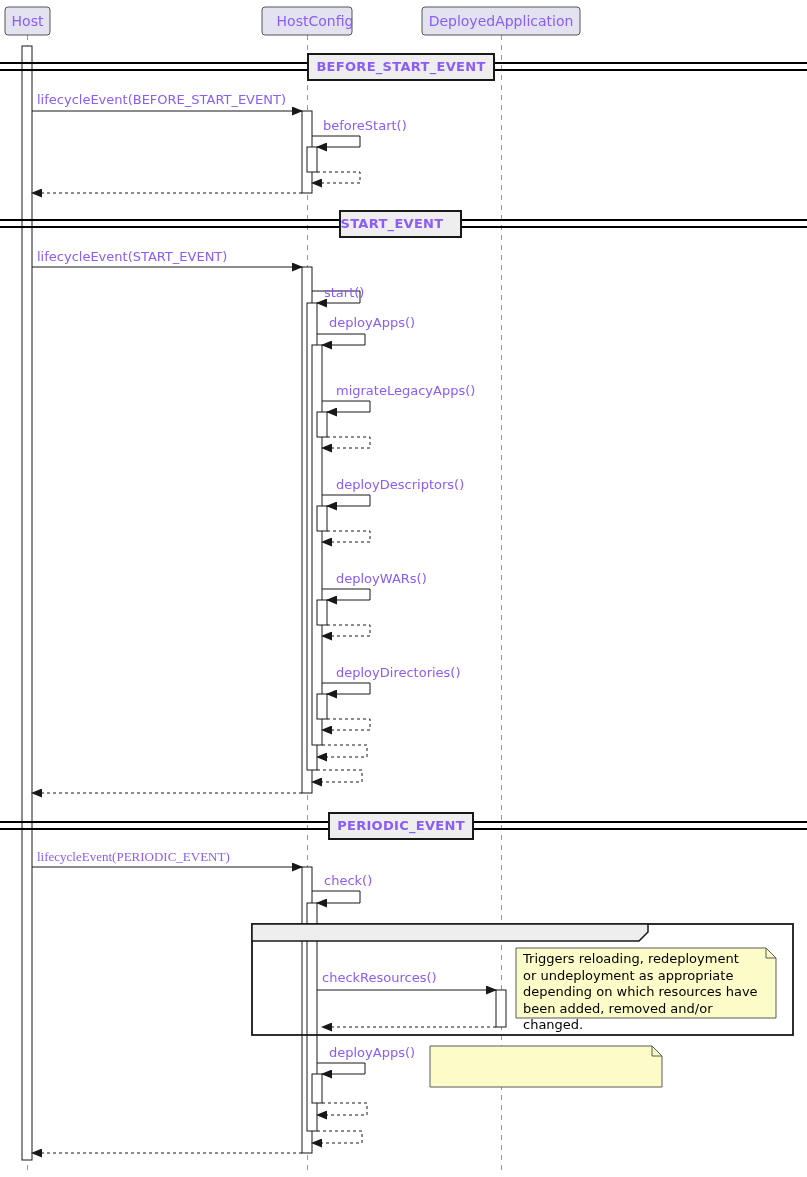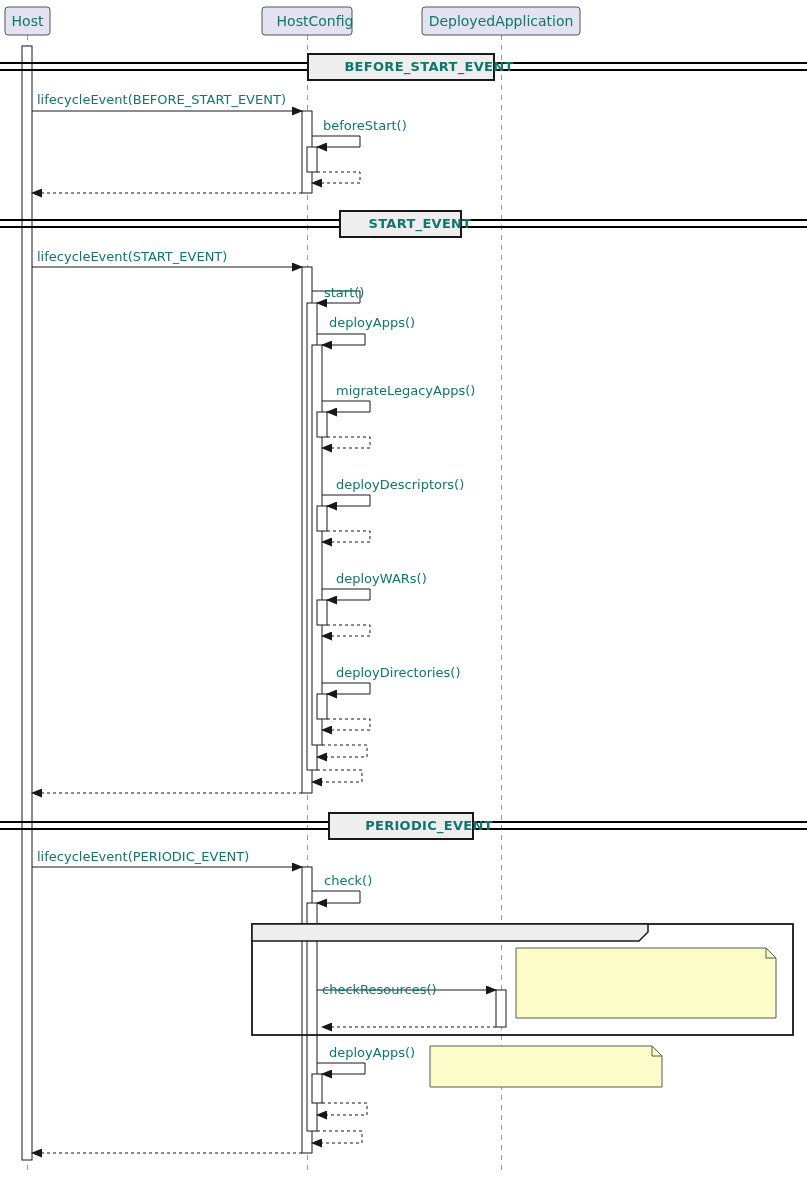--- a/index.html
+++ b/index.html
@@ -2,23 +2,23 @@
 <html><head>
 <meta charset="utf-8">
 <style>
   html,body { margin:0; padding:0; background:#fff; }
   .stage {
     position:relative; width:807px; height:1177px; background:#ffffff;
     font-family:"DejaVu Sans", "Liberation Sans", sans-serif; color:#000;
     overflow:hidden;
   }
   .stage svg { position:absolute; left:0; top:0; }
-  .lbl { position:absolute; font-size:13px; color:#0f766e; white-space:nowrap; line-height:14px; }
+  .lbl { position:absolute; font-size:13px; color:#8b5cf6; white-space:nowrap; line-height:14px; }
   .part-lbl { font-size:14px; text-align:center; line-height:28px; height:28px; }
-  .div-lbl { font-weight:bold; font-size:13px; text-align:center; line-height:26px; height:26px; letter-spacing:0.3px;padding-left:28px; }
+  .div-lbl { font-weight:bold; font-size:13px; text-align:center; line-height:26px; height:26px; letter-spacing:0.3px; }
   .grp-lbl { font-weight:bold; font-size:13px; }
   .note-text { position:absolute; font-size:13px; line-height:16.5px; white-space:pre-line; }
 </style>
 </head>
 <body>
 
 <div class="stage">
 
 <svg width="807" height="1177" viewBox="0 0 807 1177">
   <defs>
@@ -126,20 +126,24 @@
 
 <div class="lbl" style="left:37px;  top:93px;">lifecycleEvent(BEFORE_START_EVENT)</div>
 <div class="lbl" style="left:323px; top:119px;">beforeStart()</div>
 <div class="lbl" style="left:37px;  top:250px;">lifecycleEvent(START_EVENT)</div>
 <div class="lbl" style="left:324px; top:286px;">start()</div>
 <div class="lbl" style="left:329px; top:316px;">deployApps()</div>
 <div class="lbl" style="left:336px; top:384px;">migrateLegacyApps()</div>
 <div class="lbl" style="left:336px; top:478px;">deployDescriptors()</div>
 <div class="lbl" style="left:336px; top:572px;">deployWARs()</div>
 <div class="lbl" style="left:336px; top:666px;">deployDirectories()</div>
-<div class="lbl" style="left:37px;  top:850px;">lifecycleEvent(PERIODIC_EVENT)</div>
+<div class="lbl" style="left:37px;  top:850px;font-family:Liberation Serif, serif;">lifecycleEvent(PERIODIC_EVENT)</div>
 <div class="lbl" style="left:324px; top:874px;">check()</div>
-<div class="lbl" style="left:322px; top:971px;margin-top:12px;">checkResources()</div>
+<div class="lbl" style="left:322px; top:971px;">checkResources()</div>
 <div class="lbl" style="left:329px; top:1046px;">deployApps()</div>
 
 
+<div class="note-text" style="left:523px; top:951px; width:248px;">Triggers reloading, redeployment
+or undeployment as appropriate
+depending on which resources have
+been added, removed and/or changed.</div>
 
 </div>
 
 </body></html>

